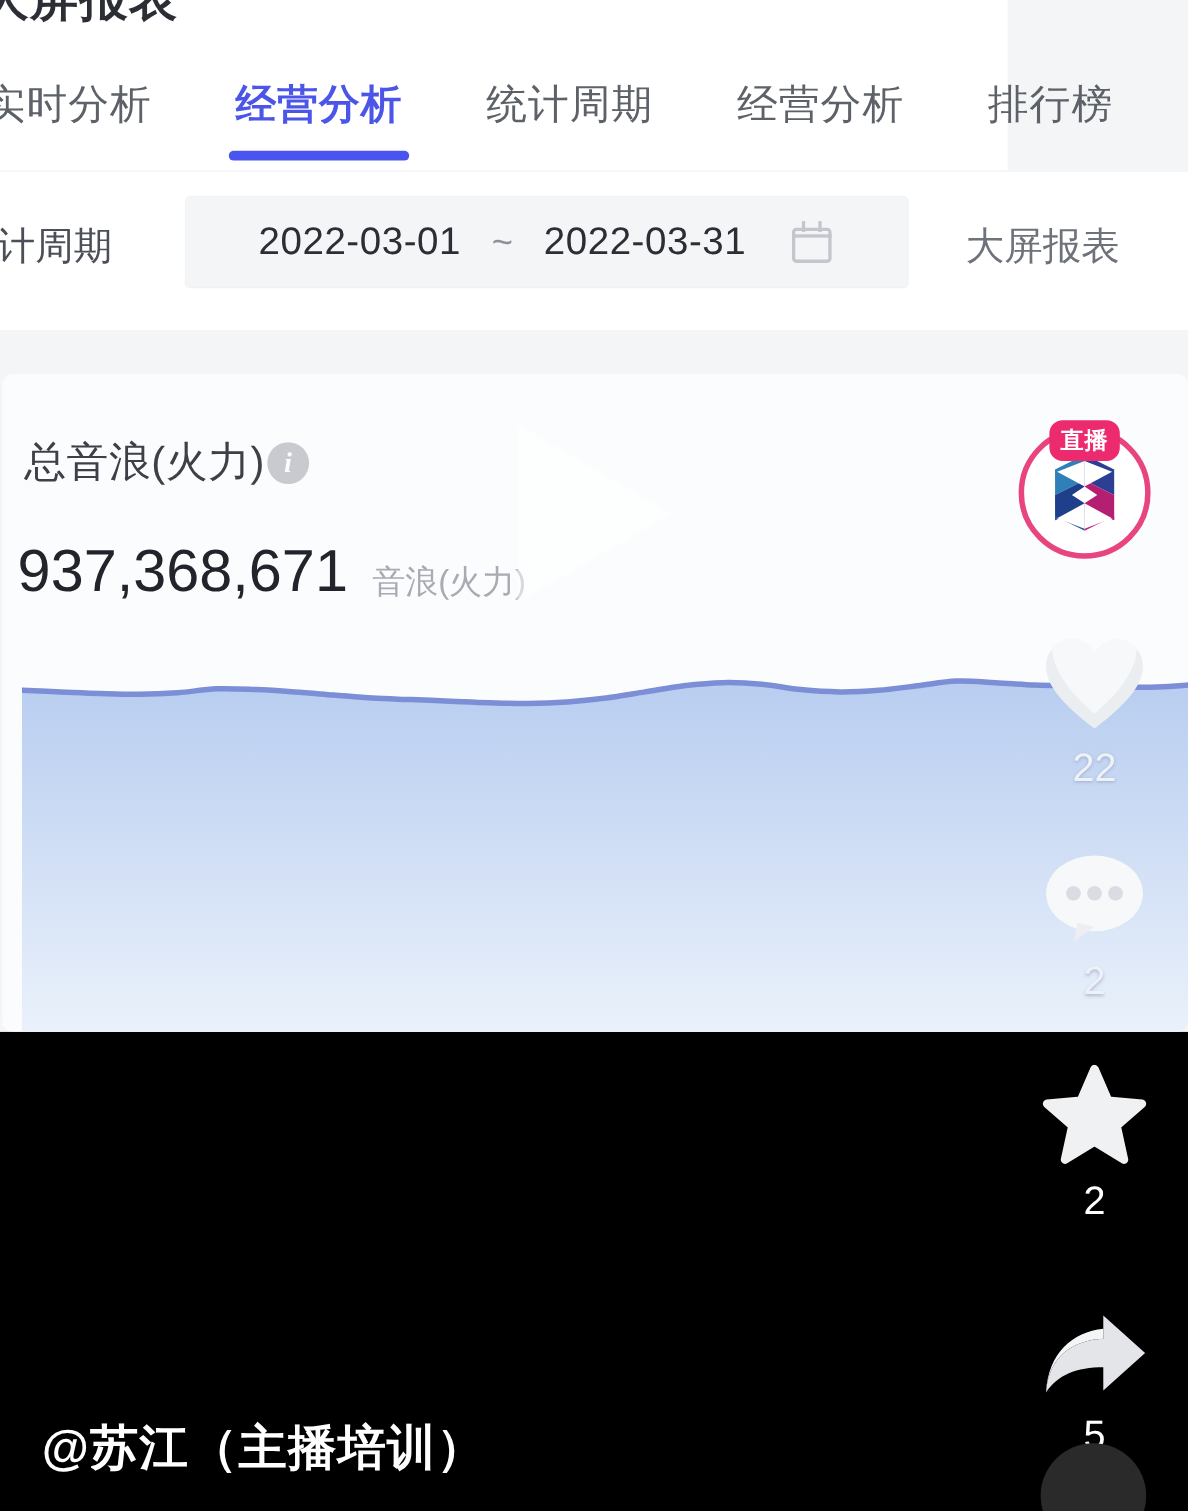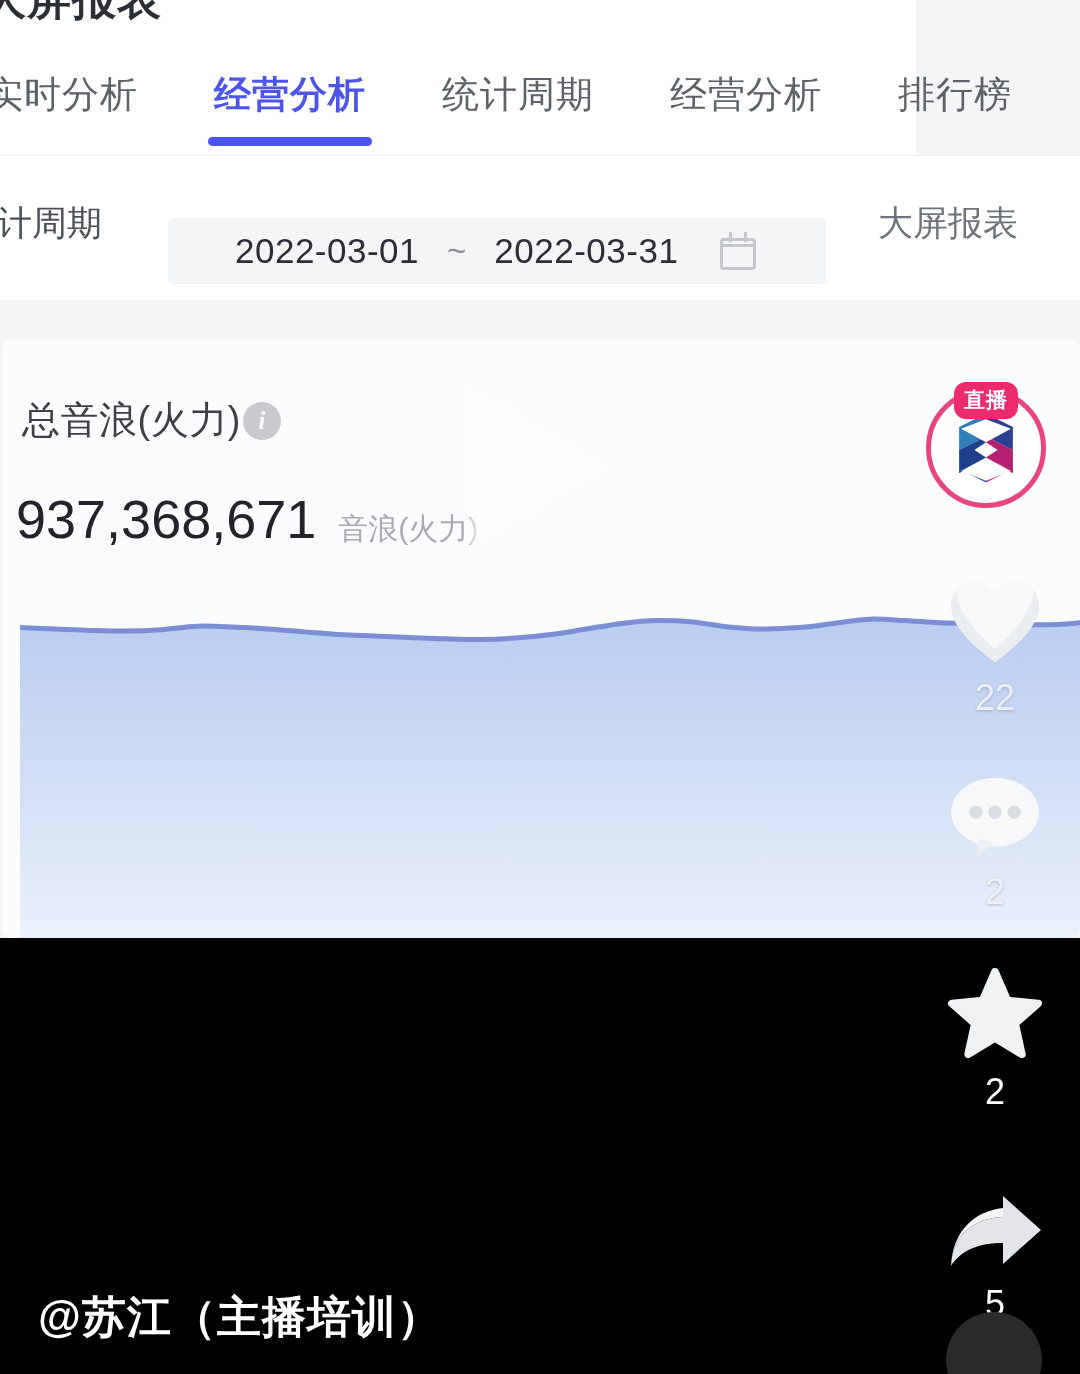--- a/index.html
+++ b/index.html
@@ -89,27 +89,26 @@
   .filter-label {
     position: absolute;
     left: -38px; top: 44px;
     font-size: 35px;
     color: #4b4f57;
     white-space: nowrap;
   }
   .date-field {
     position: absolute;
     left: 168px; top: 22px;
-    width: 658px; height: 66px;
+    width: 658px; height: 84px;
     background: #f4f5f7;
     border: 1px solid #f1f2f5;
     border-radius: 5px;
     display: flex;
     align-items: center;
-    margin-top: 40px;
   }
   .date-val {
     font-size: 35px;
     color: #2b2e35;
     letter-spacing: .5px;
     white-space: nowrap;
   }
   .date-val.from { margin-left: 66px; }
   .date-sep {
     margin: 0 28px;

